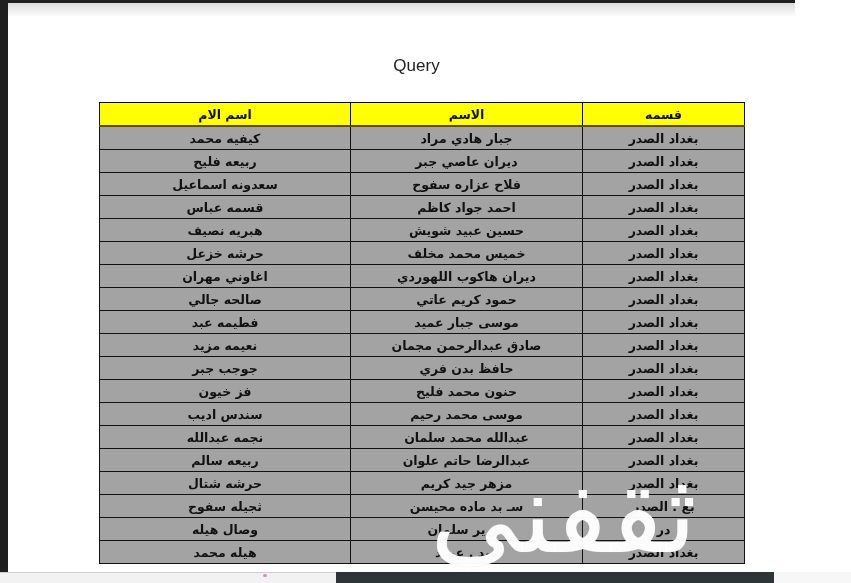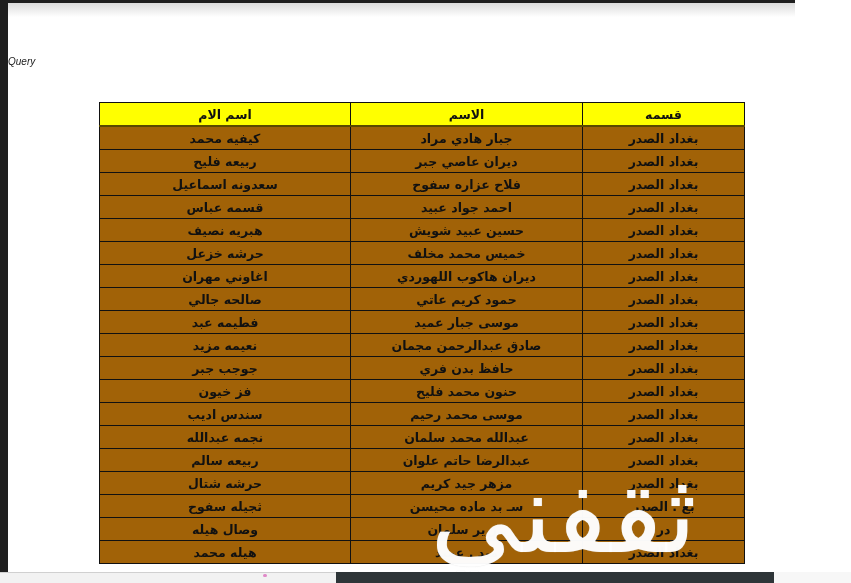--- a/index.html
+++ b/index.html
@@ -38,24 +38,23 @@
     .page {
       position: absolute;
       left: 8px; top: 3px;
       width: 787px; height: 570px;
       background: transparent;
     }
     .doc-title {
       position: absolute;
       left: 0; top: 53px;
       width: 817px;
-      text-align: left;
-      font-size: 10px;
+      text-align: center;
+      font-size: 17px;
       color: #222;
-      font-style: italic;
     }
     table.data-table {
       position: absolute;
       left: 91px; top: 99px;
       width: 645px;
       border-collapse: collapse;
       direction: rtl;
       table-layout: fixed;
     }
     table.data-table th,
@@ -70,21 +69,21 @@
       overflow: hidden;
       color: #111;
     }
     table.data-table th {
       background: #ffff00;
       height: 22px;
       border-bottom: 2.5px solid #5a4a00;
     }
     table.data-table td {
       height: 22px;
-      background: #a16207;
+      background: #a3a3a3;
     }
     .col-dept { width: 162px; }
     .col-name { width: 232px; }
     .col-mother { width: 251px; }
 
     .watermark {
       position: absolute;
       left: 430px; top: 455px;
       width: 410px; height: 118px;
       pointer-events: none;
@@ -159,21 +158,21 @@
           <td>ديران عاصي جبر</td>
           <td>ربيعه فليح</td>
         </tr>
         <tr>
           <td>بغداد الصدر</td>
           <td>فلاح عزاره سفوح</td>
           <td>سعدونه اسماعيل</td>
         </tr>
         <tr>
           <td>بغداد الصدر</td>
-          <td>احمد جواد عبيد</td>
+          <td>احمد جواد كاظم</td>
           <td>قسمه عباس</td>
         </tr>
         <tr>
           <td>بغداد الصدر</td>
           <td>حسين عبيد شويش</td>
           <td>هبريه نصيف</td>
         </tr>
         <tr>
           <td>بغداد الصدر</td>
           <td>خميس محمد مخلف</td>

